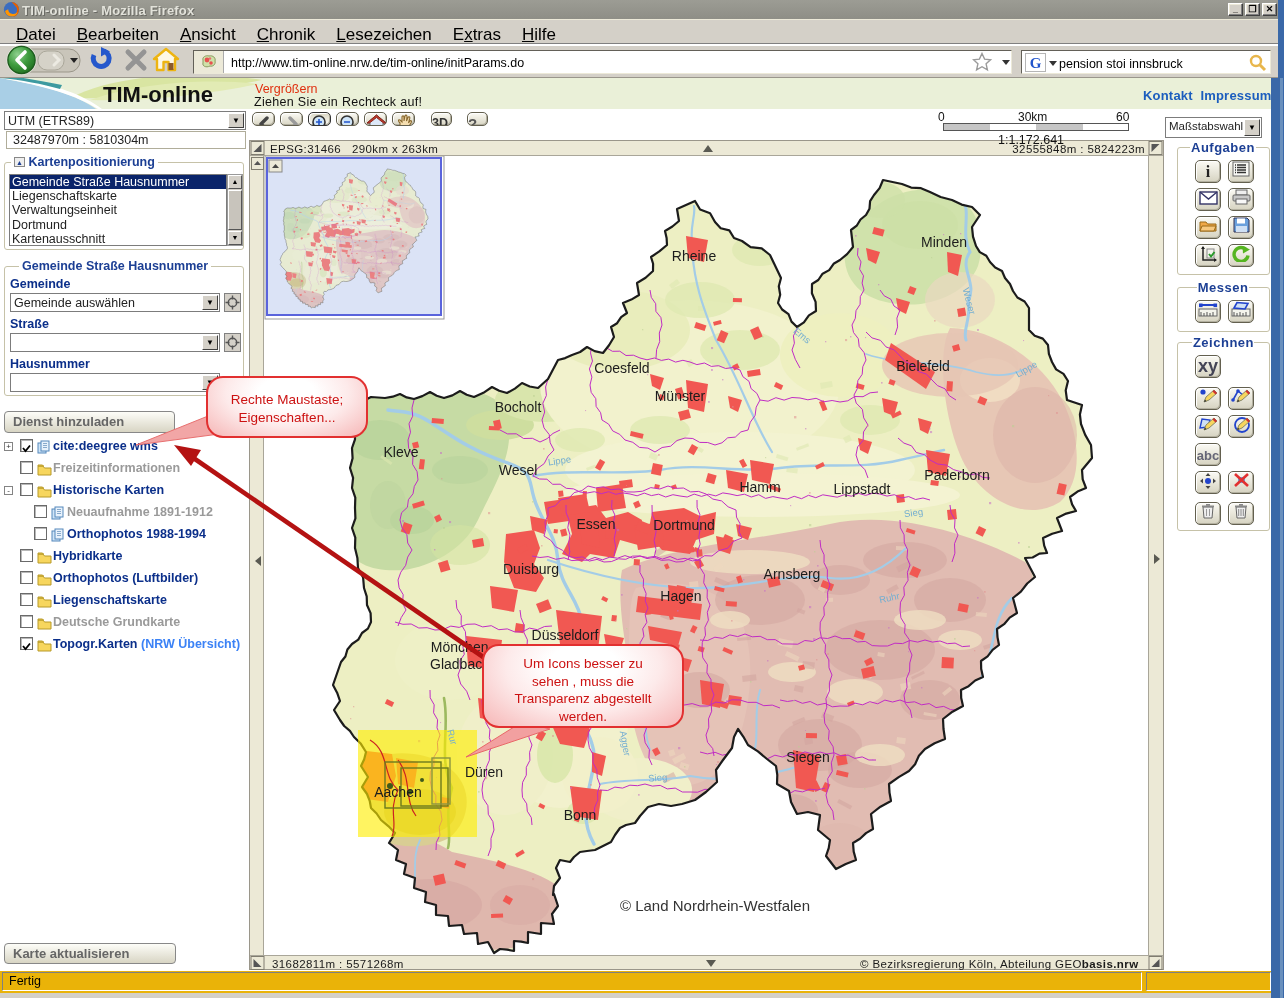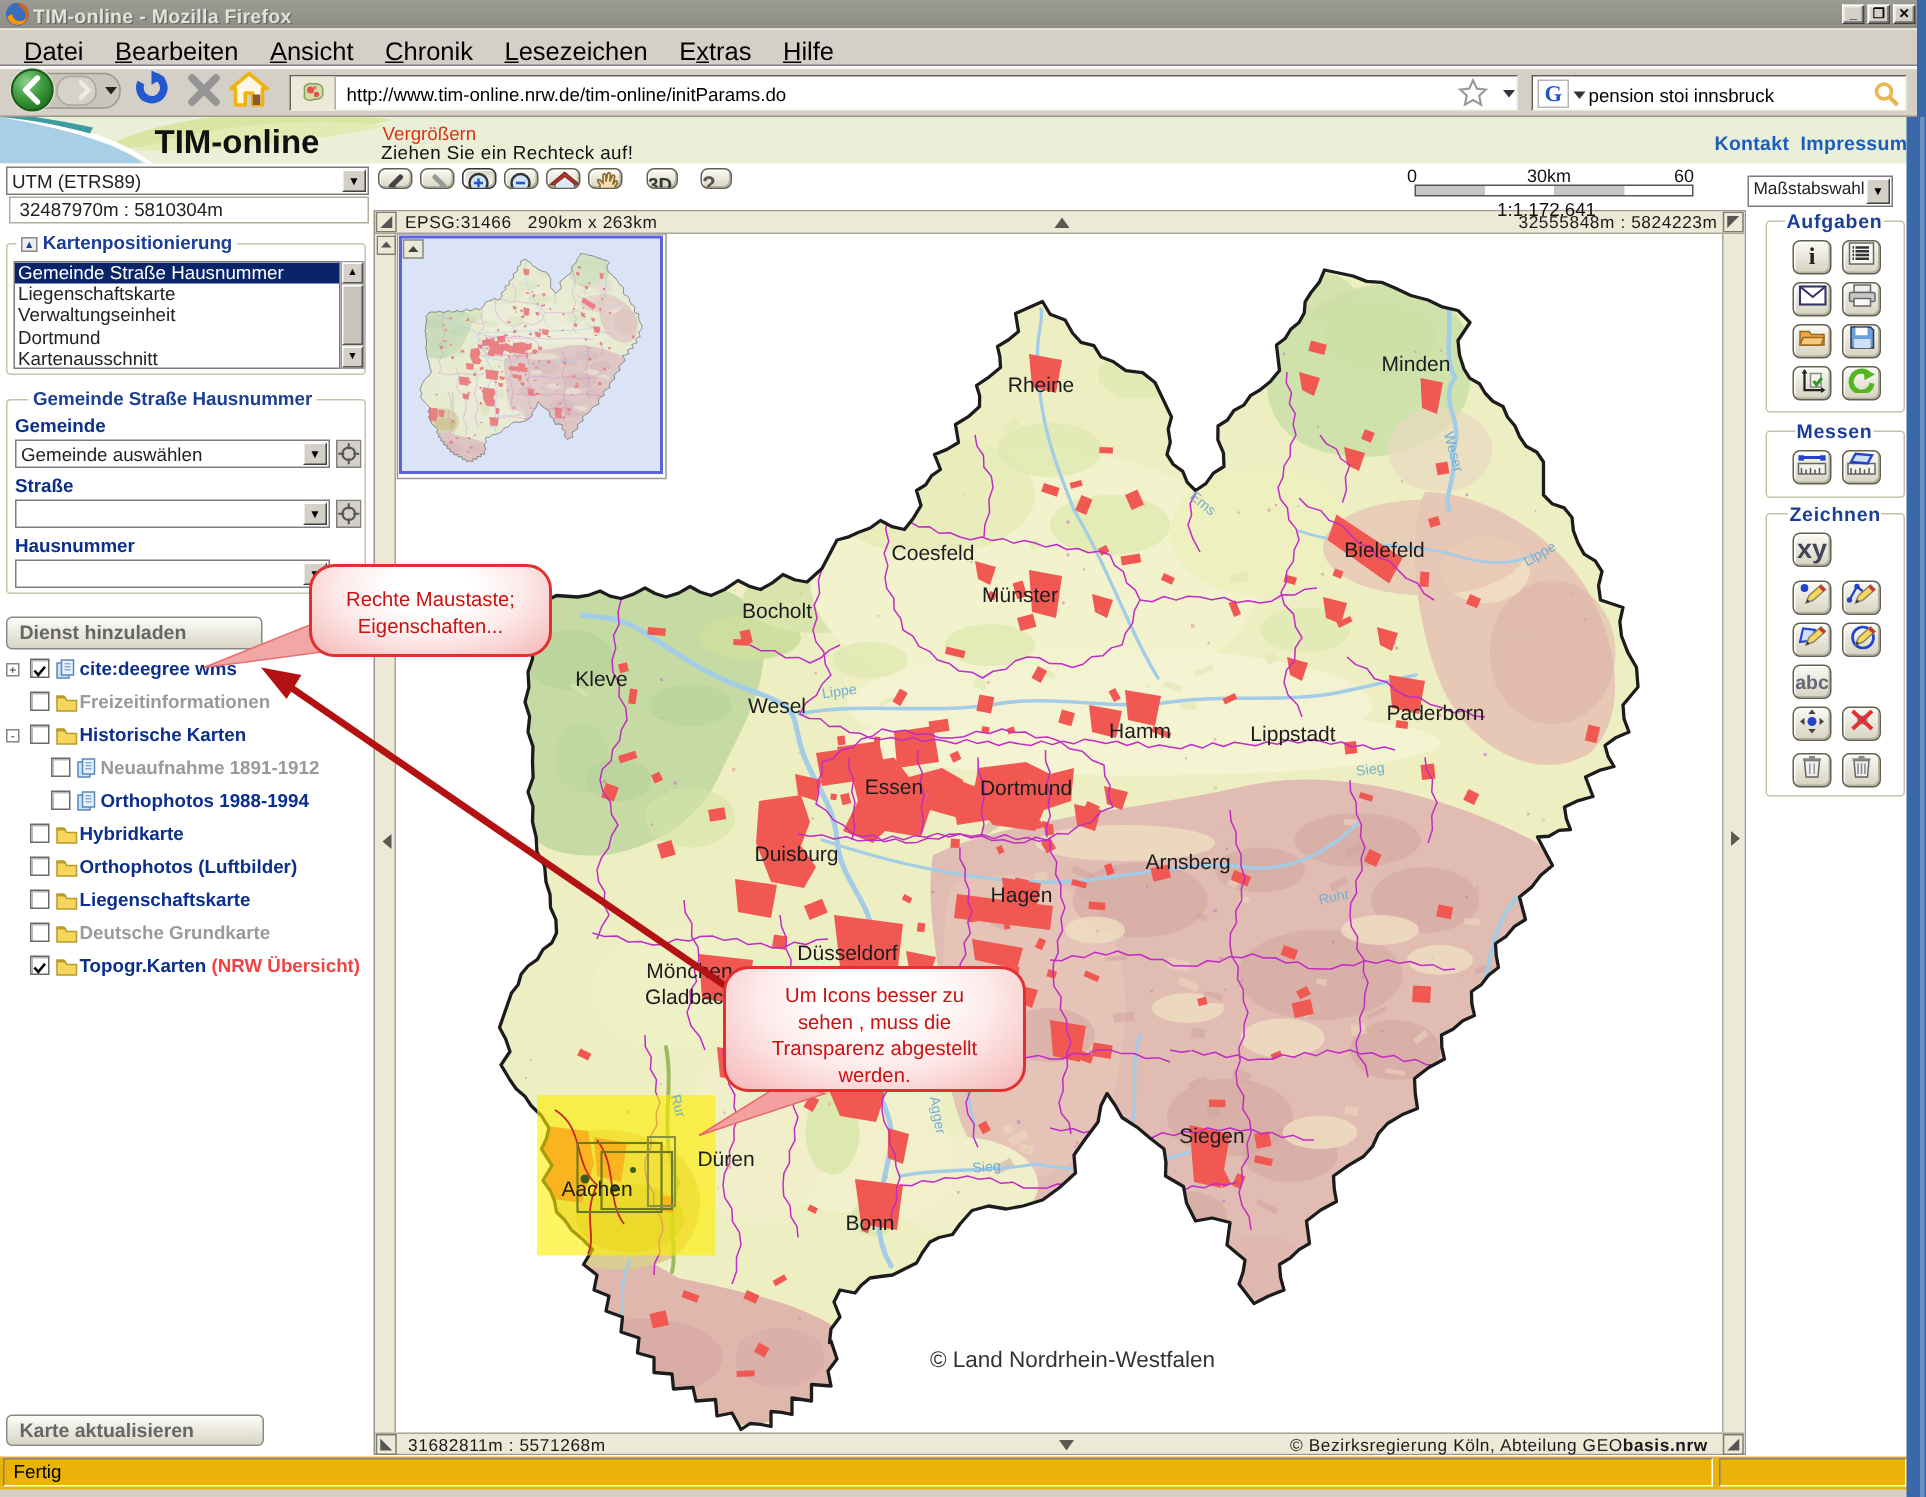--- a/index.html
+++ b/index.html
@@ -255,21 +255,21 @@
       <div class="a glbl" style="left:53px;top:2px;white-space:nowrap">Deutsche Grundkarte</div>
     </div>
     <div class="a" style="left:0;top:635px;height:20px;width:248px">
       <div class="cb a" style="left:20px;top:2px"><svg width="11" height="11" viewBox="0 0 11 11">
           <path d="M2,5 L4.5,8 L9,2.5" fill="none" stroke="#000" stroke-width="1.8"></path>
         </svg></div>
       <div class="a" style="left:37px;top:1px"><svg width="15" height="13" viewBox="0 0 15 13" style="vertical-align:-2px">
           <path d="M1,3 L6,3 L7.5,5 L14,5 L14,12 L1,12 Z" fill="#f7d65e" stroke="#b89a28"></path>
           <path d="M1,3 L1,2 L5.5,2 L6.5,3Z" fill="#f7d65e" stroke="#b89a28"></path>
         </svg></div>
-      <div class="a tlbl" style="left:53px;top:2px;white-space:nowrap">Topogr.Karten <span style="color:#ef4444;font-weight:bold">(NRW Übersicht)</span></div>
+      <div class="a tlbl" style="left:53px;top:2px;white-space:nowrap">Topogr.Karten <span style="color:#3b82f6;font-weight:bold">(NRW Übersicht)</span></div>
     </div>
 <div class="btn2 a" style="left:4px;top:943px;width:172px;height:21px">Karte aktualisieren</div>
 
 <div class="a" style="left:249px;top:140px;width:915px;height:830px;border:1px solid #9a968a;background:#fff"></div>
 <div class="strip a" style="left:250px;top:141px;width:913px;height:15px;border-bottom:1px solid #a9a699"></div>
 <div class="strip a" style="left:250px;top:156px;width:14px;height:799px;border-right:1px solid #a9a699"></div>
 <div class="strip a" style="left:1148px;top:156px;width:15px;height:799px;border-left:1px solid #a9a699"></div>
 <div class="strip a" style="left:250px;top:955px;width:913px;height:14px;border-top:1px solid #a9a699"></div>
 <svg class="a" style="left:250px;top:141px" width="15" height="14" viewBox="0 0 14 14">
 <rect x="0.5" y="0.5" width="13" height="13" fill="#ece9d6" stroke="#807d70"></rect>

